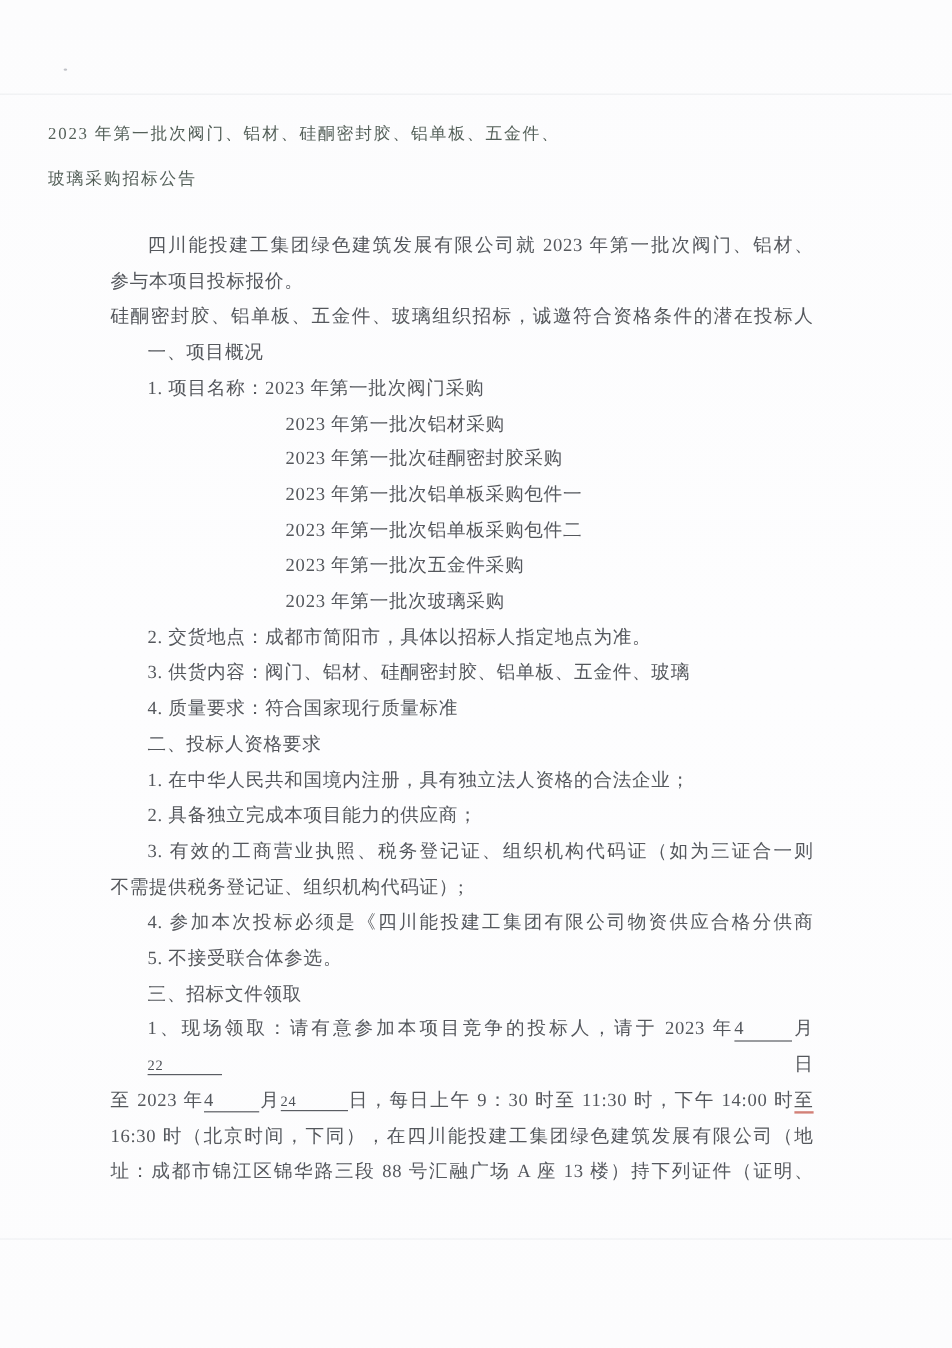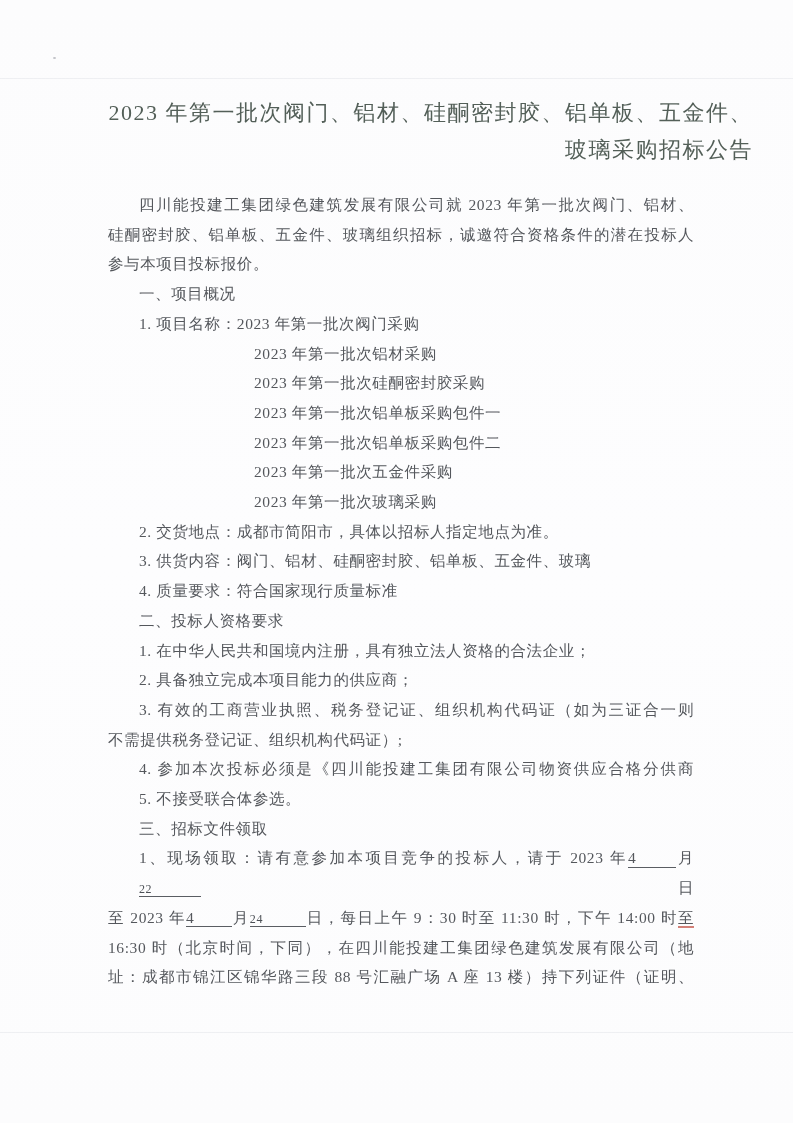--- a/index.html
+++ b/index.html
@@ -18,30 +18,30 @@
   .scanline{
     position:absolute;left:0;right:0;height:1px;
     background:rgba(150,158,172,0.13);
   }
   .speck{
     position:absolute;width:3px;height:2px;border-radius:50%;
     background:rgba(120,125,135,0.45);
   }
   .title{
     margin:94px 40px 0 40px;
-    text-align:right;
-    font-size:22px;
+    text-align:left;
+    font-size:14px;
     line-height:37px;
     letter-spacing:1.5px;
     color:#535f58;
     font-weight:500;
   }
   .body{
     position:absolute;
-    left:108px;
+    left:92px;
     width:586px;
     top:190px;
     font-size:15.5px;
     line-height:29.7px;
     letter-spacing:0.6px;
   }
   .ln{white-space:nowrap;}
   .ln.fill{
     white-space:normal;
     text-align:justify;
@@ -74,22 +74,22 @@
   <div class="scanline" style="top:1032px"></div>
   <div class="speck" style="left:53px;top:57px"></div>
 
   <div class="title">
     <div>2023 年第一批次阀门、铝材、硅酮密封胶、铝单板、五金件、</div>
     <div>玻璃采购招标公告</div>
   </div>
 
   <div class="body" id="doc-body">
       <div class="ln fill ind-para"><span>四川能投建工集团绿色建筑发展有限公司就 2023 年第一批次阀门、铝材、</span></div>
+      <div class="ln"><span>参与本项目投标报价。</span></div>
       <div class="ln fill"><span>硅酮密封胶、铝单板、五金件、玻璃组织招标，诚邀符合资格条件的潜在投标人</span></div>
-      <div class="ln"><span>参与本项目投标报价。</span></div>
       <div class="ln ind-para"><span>一、项目概况</span></div>
       <div class="ln ind-para"><span>1. 项目名称：2023 年第一批次阀门采购</span></div>
       <div class="ln ind-name"><span>2023 年第一批次铝材采购</span></div>
       <div class="ln ind-name"><span>2023 年第一批次硅酮密封胶采购</span></div>
       <div class="ln ind-name"><span>2023 年第一批次铝单板采购包件一</span></div>
       <div class="ln ind-name"><span>2023 年第一批次铝单板采购包件二</span></div>
       <div class="ln ind-name"><span>2023 年第一批次五金件采购</span></div>
       <div class="ln ind-name"><span>2023 年第一批次玻璃采购</span></div>
       <div class="ln ind-para"><span>2. 交货地点：成都市简阳市，具体以招标人指定地点为准。</span></div>
       <div class="ln ind-para"><span>3. 供货内容：阀门、铝材、硅酮密封胶、铝单板、五金件、玻璃</span></div>

